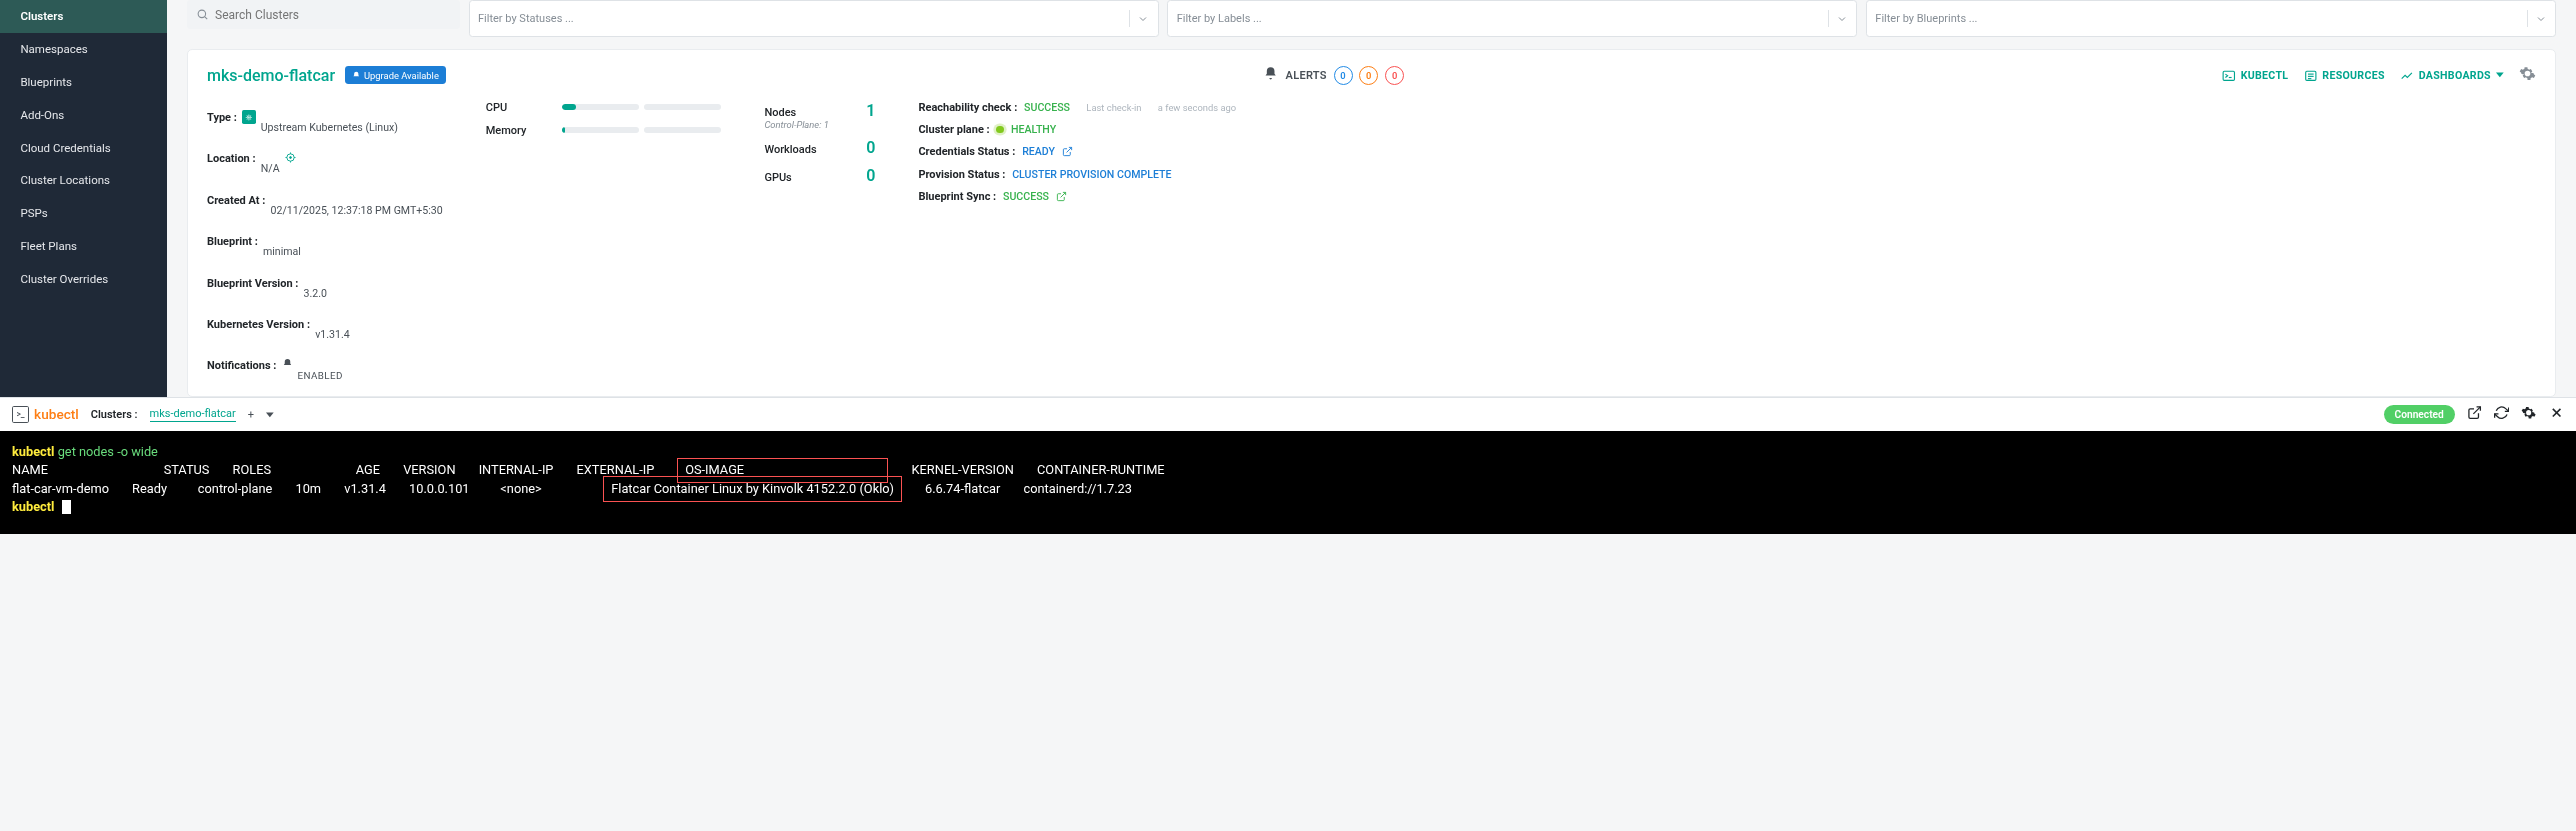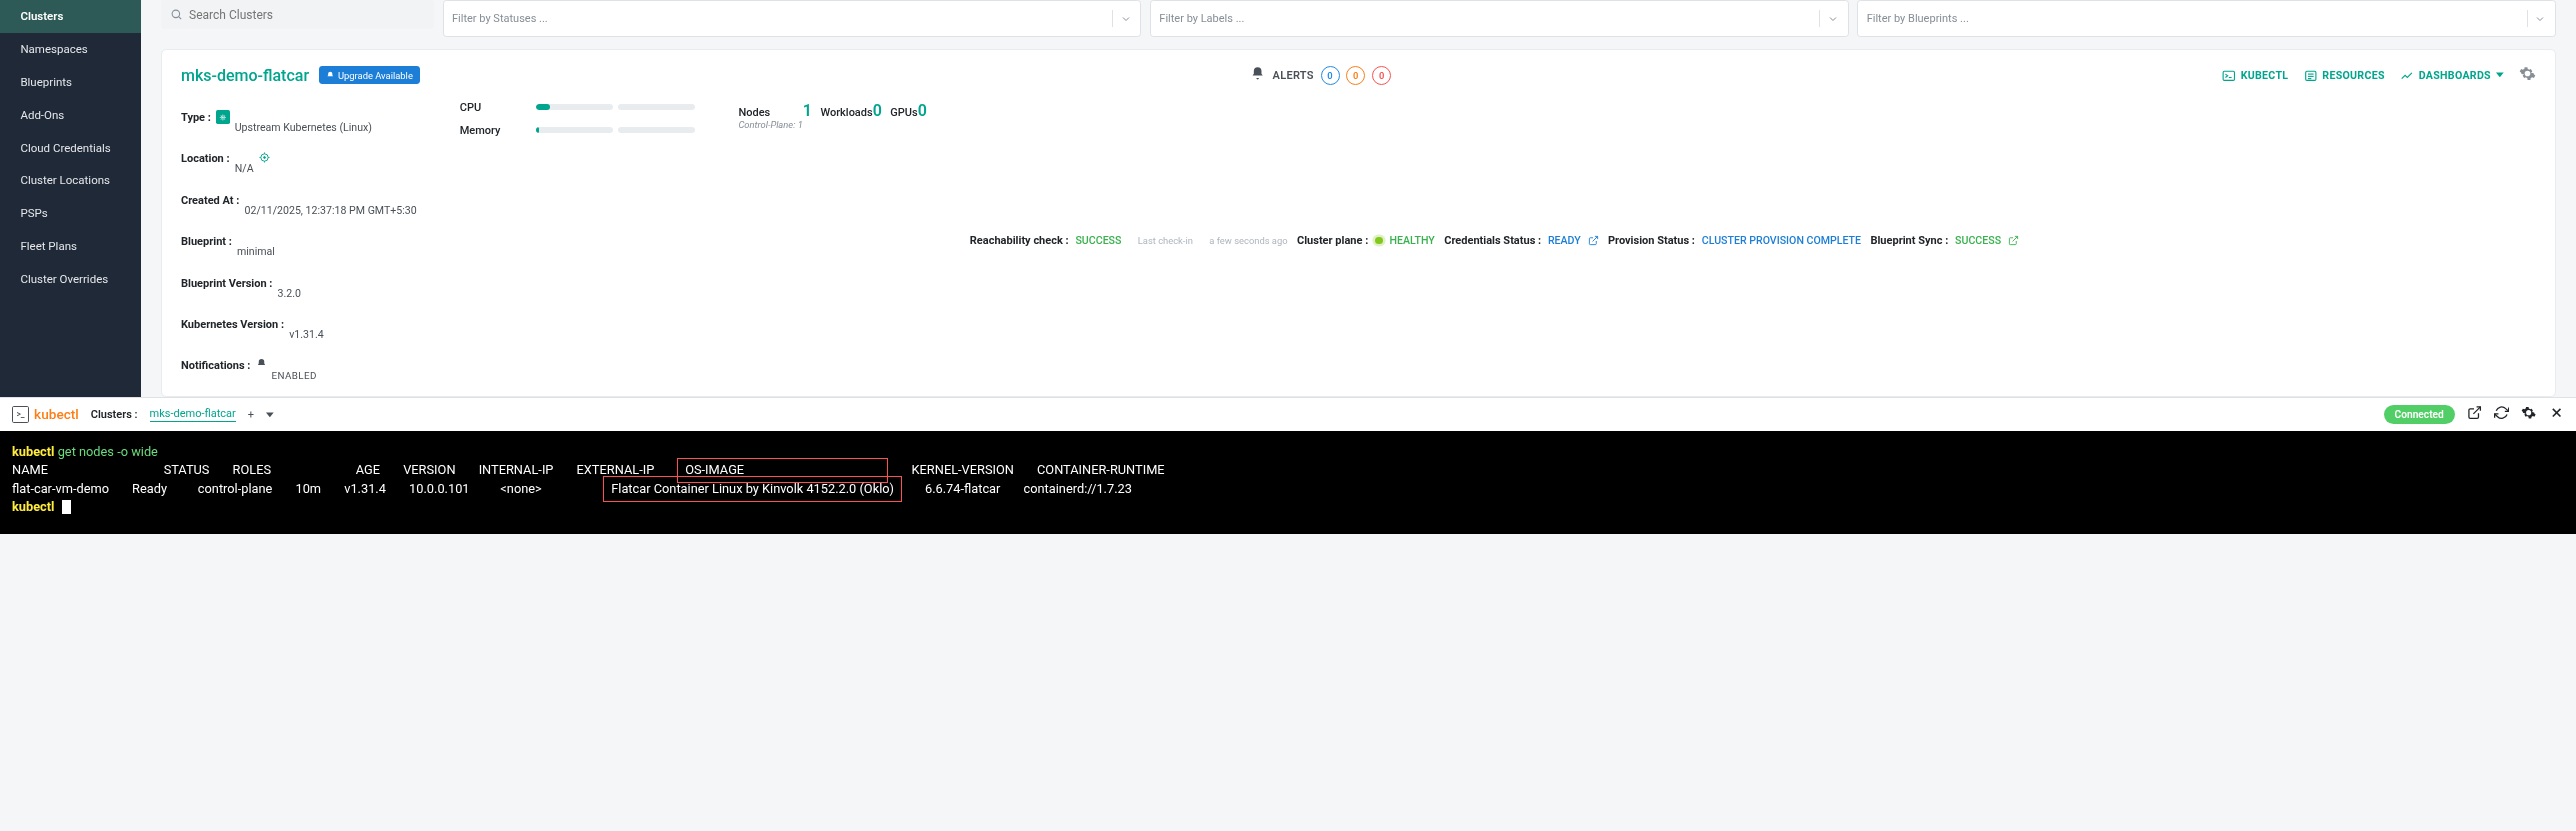--- a/index.html
+++ b/index.html
@@ -1,18 +1,18 @@
 <!DOCTYPE html>
 <html style="font-size:13.6px"><head>
 <meta charset="utf-8">
 <style>
 * { box-sizing: border-box; margin: 0; padding: 0; font-family: -apple-system, BlinkMacSystemFont, "Segoe UI", Roboto, sans-serif; }
 body { background: #f5f6f7; font-size: 11px; }
 .layout { display: flex; min-height: 273px; }
-.sidebar { width: 141px; background: #1f2937; color: #e5e7eb; flex-shrink: 0; }
+.sidebar { width: 167px; background: #1f2937; color: #e5e7eb; flex-shrink: 0; }
 .sidebar-item { padding: 9.4px 20.4px; cursor: pointer; font-size: 11.5px; }
 .sidebar-item.active { background: #2d5a56; color: #fff; font-weight: 600; }
 .main { flex: 1; padding: 0 20px; }
 .filters { display: flex; gap: 8.5px; margin-bottom: 12px; }
 .search-box { flex: 0 0 273px; background: #f1f3f5; border-radius: 3.4px; display: flex; align-items: center; padding: 0 8.5px; height: 29px; color: #868e96; }
 .search-box svg { margin-right: 6.8px; }
 .search-box input { border: none; background: transparent; outline: none; font-size: 12px; color: #495057; flex: 1; }
 .filter-dd { flex: 1; background: #fff; border: 0.9px solid #dee2e6; border-radius: 3.4px; display: flex; align-items: center; justify-content: space-between; padding: 0 8.5px; height: 37px; color: #868e96; cursor: pointer; }
 .filter-dd .divider { width: 0.9px; height: 17px; background: #dee2e6; margin: 0 6.8px; }
 .card { background: #fff; border: 0.9px solid #e9ecef; border-radius: 5.1px; padding: 15.3px 19px; }
@@ -35,26 +35,26 @@
 .info-label { color: #212529; font-weight: 700; font-size: 11px; }
 .info-value { color: #495057; font-size: 10.6px; margin-top: 20px; }
 .type-icon { width: 13.6px; height: 13.6px; background: #00a58e; border-radius: 1.7px; display: inline-flex; align-items: center; justify-content: center; color: #fff; font-size: 8.5px; }
 .loc-icon { color: #00a58e; }
 .progress-col { display: flex; flex-direction: column; gap: 10.2px; min-width: 187px; }
 .progress-row { display: flex; align-items: center; gap: 25.6px; }
 .progress-label { width: 51px; color: #212529; font-size: 11px; font-weight: 500; }
 .progress-bar { width: 77px; height: 6px; background: #e9ecef; border-radius: 3.4px; position: relative; overflow: hidden; }
 .progress-fill { height: 100%; background: #00a58e; border-radius: 3.4px; }
 .progress-track { width: 77px; height: 6px; background: #e9ecef; border-radius: 3.4px; }
-.stats-col { display: flex; flex-direction: row; gap: 8.5px; min-width: 111px; }
+.stats-col { display: flex; flex-direction: column; gap: 8.5px; min-width: 111px; }
 .stat-row { display: flex; align-items: baseline; justify-content: space-between; }
 .stat-label { color: #212529; font-size: 11px; font-weight: 500; }
 .stat-sub { color: #868e96; font-size: 9.4px; font-style: italic; }
 .stat-value { color: #00a58e; font-size: 16px; font-weight: 600; }
-.status-col { display: flex; flex-direction: row; gap: 9.4px; min-width: 273px; }
+.status-col { display: flex; flex-direction: column; gap: 9.4px; min-width: 273px; }
 .status-row { display: flex; align-items: center; gap: 6.8px; font-size: 11px; }
 .status-label { color: #212529; font-weight: 700; }
 .status-success { color: #37b24d; font-weight: 500; font-size: 10.6px; }
 .status-ready { color: #1c7ed6; font-weight: 500; font-size: 10.6px; }
 .status-sub { color: #adb5bd; font-size: 9.4px; }
 .dot-green { width: 7.7px; height: 7.7px; background: #82c91e; border-radius: 50%; box-shadow: 0 0 0 2.6px rgba(130,201,30,0.25); display: inline-block; }
 .ext-icon { color: #1c7ed6; width: 11px; height: 11px; }
 .ext-icon-g { color: #37b24d; width: 11px; height: 11px; }
 .kubectl-bar { display: flex; align-items: center; justify-content: space-between; background: #fff; padding: 6.8px 12px; border-top: 0.9px solid #dee2e6; }
 .kubectl-left { display: flex; align-items: center; gap: 12px; }

